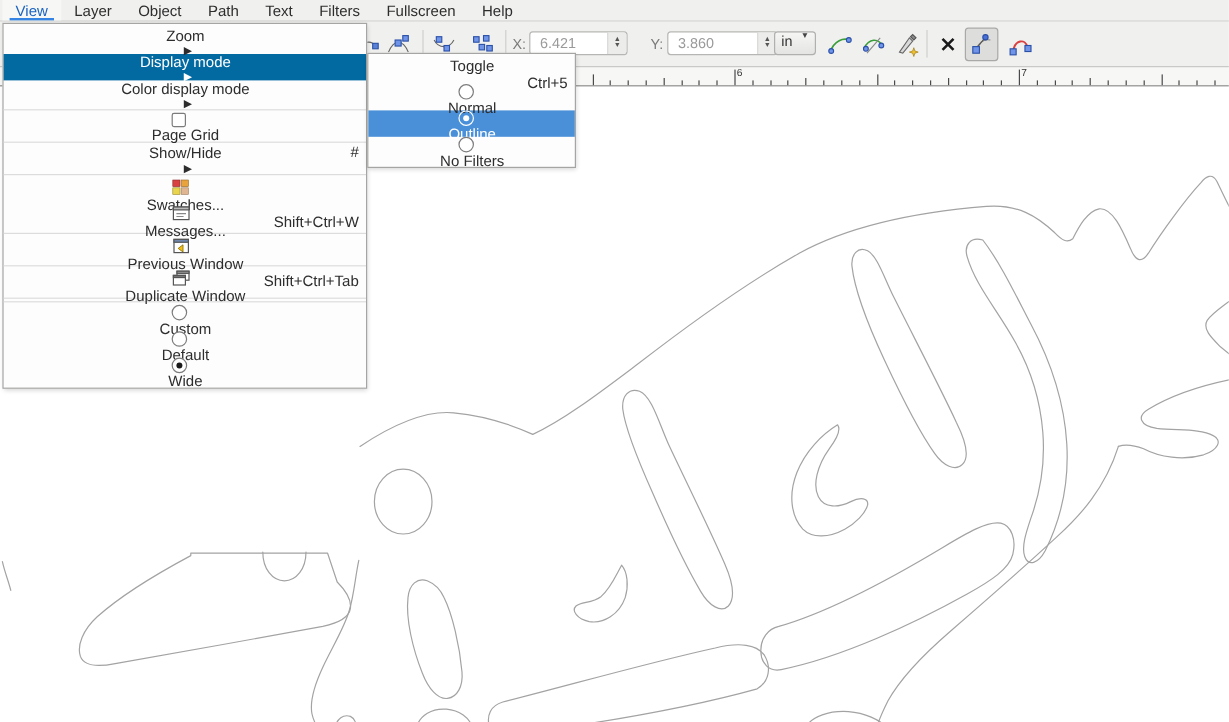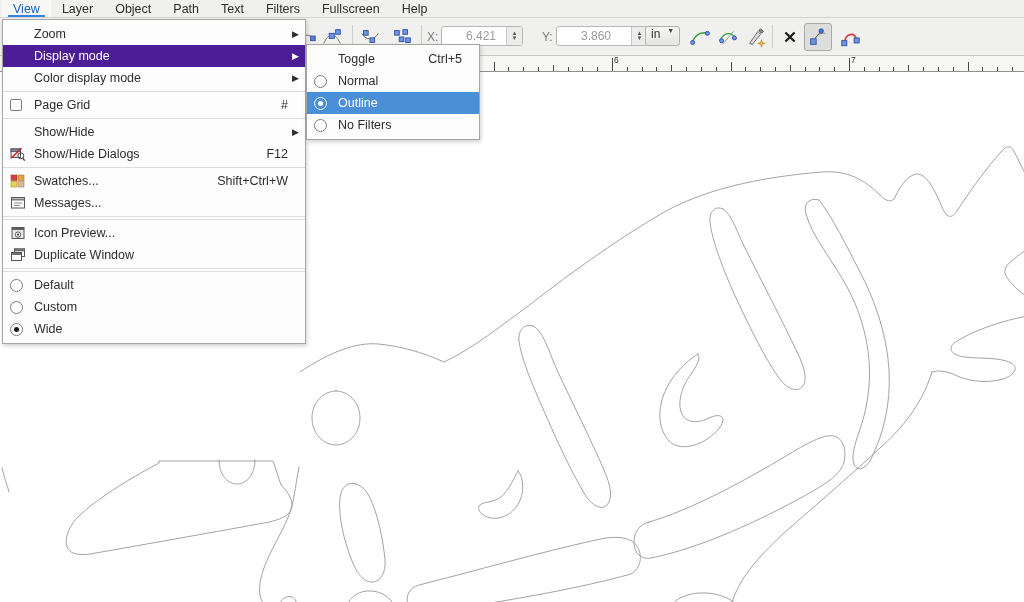--- a/index.html
+++ b/index.html
@@ -17,42 +17,42 @@
   .mb-item.active{color:#1b63c0;background:#f7f7f6;}
   .mb-item.active::after{content:"";position:absolute;left:6px;right:6px;bottom:0;height:2px;background:#3584e4;}
   
   #toolbar{position:absolute;left:0;top:18px;width:1024px;height:37px;background:#f0f0ef;
            border-bottom:1px solid #c9c9c7;z-index:5;}
   .tb-abs{position:absolute;top:0;height:37px;display:flex;align-items:center;}
   .tb-sep{position:absolute;top:7px;width:1px;height:23px;background:#cfcfcd;}
   .tb-label{font-size:12px;color:#7b7b7b;}
   .spin{position:absolute;top:8px;height:20px;background:#fff;border:1px solid #b6b6b4;border-radius:3px;
         display:flex;align-items:center;box-sizing:border-box;}
-  .spin .val{flex:1;font-size:12px;color:#9a9a9a;padding-left:24px;}
+  .spin .val{flex:1;font-size:12px;color:#9a9a9a;padding-left:8px;}
   .spin .btns{width:15px;height:100%;border-left:1px solid #c9c9c7;display:flex;flex-direction:column;
               align-items:center;justify-content:center;background:#ececea;border-radius:0 2px 2px 0;}
   .spin .btns span{font-size:6px;line-height:5px;color:#555;}
   .unit-dd{position:absolute;top:8px;height:20px;background:linear-gradient(#f6f6f5,#e4e4e2);
            border:1px solid #b0b0ae;border-radius:3px;display:flex;align-items:flex-start;
            font-size:12px;color:#333;box-sizing:border-box;padding:0 5px;}
   .unit-dd .arr{font-size:7px;color:#444;margin-left:7px;}
   .tb-icon{position:absolute;top:7px;width:24px;height:24px;display:flex;align-items:center;justify-content:center;}
   .tb-icon.pressed{background:#dddddb;border:1px solid #a9a9a7;border-radius:3px;top:5px;width:26px;height:26px;}
   .tb-icon svg{width:22px;height:22px;}
   
   #ruler{position:absolute;left:0;top:55px;width:1024px;height:16px;background:#f7f7f6;
          border-bottom:1px solid #8f8f8f;z-index:4;}
   .tick{position:absolute;bottom:0;width:1px;background:#4a4a4a;}
   .tick-label{position:absolute;top:0;font-size:8.5px;color:#333;}
   
   .menu{position:absolute;background:#fdfdfd;border:1px solid #a5a5a3;box-shadow:1px 2px 4px rgba(0,0,0,.18);
         z-index:40;padding:3px 0;box-sizing:border-box;font-size:12.5px;color:#2d2d2d;}
   #view-menu{left:2px;top:19px;width:304px;}
   #display-submenu{left:306px;top:44px;width:174px;z-index:41;}
-  .menu-item{height:22px;display:flex;align-items:center;padding:0 6px 0 7px;cursor:default;}
+  .menu-item{height:22px;display:flex;align-items:center;padding:0 6px 0 7px;cursor:default;flex-direction:column;}
   .menu-item .gutter{width:24px;display:flex;align-items:center;justify-content:flex-start;flex:none;}
   .menu-item .lbl{white-space:nowrap;}
   .menu-item .sc{margin-left:auto;padding-left:18px;white-space:nowrap;}
   .menu-item .arr{width:11px;text-align:right;font-size:9px;flex:none;}
   .menu-item.hl{color:#fff;}
   .menu-sep{height:1px;background:#dcdcdc;margin:2px 0;}
   .chk{width:12px;height:12px;border:1px solid #7c7c7c;border-radius:2px;background:#fff;box-sizing:border-box;}
   .rad{width:13px;height:13px;border:1px solid #7c7c7c;border-radius:50%;background:#fff;box-sizing:border-box;
        display:flex;align-items:center;justify-content:center;}
   .rad .dot{width:5px;height:5px;border-radius:50%;background:#1a1a1a;}
@@ -262,21 +262,21 @@
     <div class="mb-item">Help</div>
   </div>
 
 <div id="view-menu" class="menu">
     <div class="menu-item">
       <span class="gutter"></span>
       <span class="lbl">Zoom</span>
       <span class="sc"></span>
       <span class="arr">▶</span>
     </div>
-    <div class="menu-item hl" style="background: #4c1d95;">
+    <div class="menu-item hl" style="background: #0369a1;">
       <span class="gutter"></span>
       <span class="lbl">Display mode</span>
       <span class="sc"></span>
       <span class="arr">▶</span>
     </div>
     <div class="menu-item">
       <span class="gutter"></span>
       <span class="lbl">Color display mode</span>
       <span class="sc"></span>
       <span class="arr">▶</span>
@@ -289,36 +289,20 @@
       <span class="lbl">Page Grid</span>
       <span class="sc">#</span>
       <span class="arr"></span>
     </div>
     <div class="menu-sep"></div>
     <div class="menu-item">
       <span class="gutter"></span>
       <span class="lbl">Show/Hide</span>
       <span class="sc"></span>
       <span class="arr">▶</span>
-    </div>
-    <div class="menu-item">
-      <span class="gutter">
-        <span class="micon">
-          <svg viewBox="0 0 16 16">
-            <rect x="1" y="3" width="9.5" height="8.5" fill="#e9e9e9" stroke="#555"></rect>
-            <rect x="1" y="3" width="9.5" height="2.4" fill="#7a91b8" stroke="#555"></rect>
-            <circle cx="10.8" cy="9.8" r="3" fill="none" stroke="#444"></circle>
-            <line x1="12.8" y1="12.2" x2="14.8" y2="14.6" stroke="#444" stroke-width="1.4"></line>
-            <line x1="1" y1="12.2" x2="11.6" y2="2.2" stroke="#cc2222" stroke-width="1.5"></line>
-          </svg>
-        </span>
-      </span>
-      <span class="lbl">Show/Hide Dialogs</span>
-      <span class="sc">F12</span>
-      <span class="arr"></span>
     </div>
     <div class="menu-sep"></div>
     <div class="menu-item">
       <span class="gutter">
         <span class="micon">
           <svg viewBox="0 0 16 16">
             <rect x="1" y="2" width="6" height="5.5" fill="#d94040" stroke="#8a2a2a" stroke-width=".5"></rect>
             <rect x="8" y="2" width="6" height="5.5" fill="#e8a33d" stroke="#96661f" stroke-width=".5"></rect>
             <rect x="1" y="8.5" width="6" height="5.5" fill="#e8d44d" stroke="#968627" stroke-width=".5"></rect>
             <rect x="8" y="8.5" width="6" height="5.5" fill="#dfb691" stroke="#9a7a5a" stroke-width=".5"></rect>
@@ -338,36 +322,35 @@
             <line x1="4" y1="8" x2="12" y2="8" stroke="#888"></line>
             <line x1="4" y1="10.4" x2="10" y2="10.4" stroke="#888"></line>
           </svg>
         </span>
       </span>
       <span class="lbl">Messages...</span>
       <span class="sc"></span>
       <span class="arr"></span>
     </div>
     <div class="menu-sep"></div>
-    <div class="menu-sep"></div>
     <div class="menu-item">
       <span class="gutter">
         <span class="micon">
           <svg viewBox="0 0 16 16">
-            <rect x="2" y="2.5" width="12" height="11" fill="#e6e6e6" stroke="#555"></rect>
-            <rect x="2" y="2.5" width="12" height="2.4" fill="#5a5a5a"></rect>
-            <circle cx="8" cy="9.6" r="2.7" fill="#fff" stroke="#333" stroke-width=".8"></circle>
-            <circle cx="8" cy="9.6" r="1.1" fill="#333"></circle>
+            <rect x="2" y="2.5" width="12" height="11" fill="#fff" stroke="#555"></rect>
+            <rect x="2" y="2.5" width="12" height="2.4" fill="#6f87ad" stroke="#555"></rect>
+            <path d="M9.5,7 L5.5,10 L9.5,13 Z" fill="#f5c211" stroke="#8a6d00" stroke-width=".7"></path>
           </svg>
         </span>
       </span>
-      <span class="lbl">Icon Preview...</span>
-      <span class="sc"></span>
-      <span class="arr"></span>
-    </div>
+      <span class="lbl">Previous Window</span>
+      <span class="sc">Shift+Ctrl+Tab</span>
+      <span class="arr"></span>
+    </div>
+    <div class="menu-sep"></div>
     <div class="menu-item">
       <span class="gutter">
         <span class="micon">
           <svg viewBox="0 0 16 16">
             <rect x="4.5" y="2" width="10" height="7.5" fill="#fff" stroke="#555"></rect>
             <rect x="4.5" y="2" width="10" height="1.8" fill="#9a9a9a" stroke="#555"></rect>
             <rect x="1.5" y="5.5" width="10" height="8" fill="#fff" stroke="#555"></rect>
             <rect x="1.5" y="5.5" width="10" height="1.8" fill="#777" stroke="#555"></rect>
           </svg>
         </span>
@@ -375,29 +358,29 @@
       <span class="lbl">Duplicate Window</span>
       <span class="sc"></span>
       <span class="arr"></span>
     </div>
     <div class="menu-sep"></div>
     <div class="menu-sep"></div>
     <div class="menu-item">
       <span class="gutter">
         <span class="rad"></span>
       </span>
+      <span class="lbl">Custom</span>
+      <span class="sc"></span>
+      <span class="arr"></span>
+    </div>
+    <div class="menu-item">
+      <span class="gutter">
+        <span class="rad"></span>
+      </span>
       <span class="lbl">Default</span>
-      <span class="sc"></span>
-      <span class="arr"></span>
-    </div>
-    <div class="menu-item">
-      <span class="gutter">
-        <span class="rad"></span>
-      </span>
-      <span class="lbl">Custom</span>
       <span class="sc"></span>
       <span class="arr"></span>
     </div>
     <div class="menu-item">
       <span class="gutter">
         <span class="rad">
           <span class="dot"></span>
         </span>
       </span>
       <span class="lbl">Wide</span>

